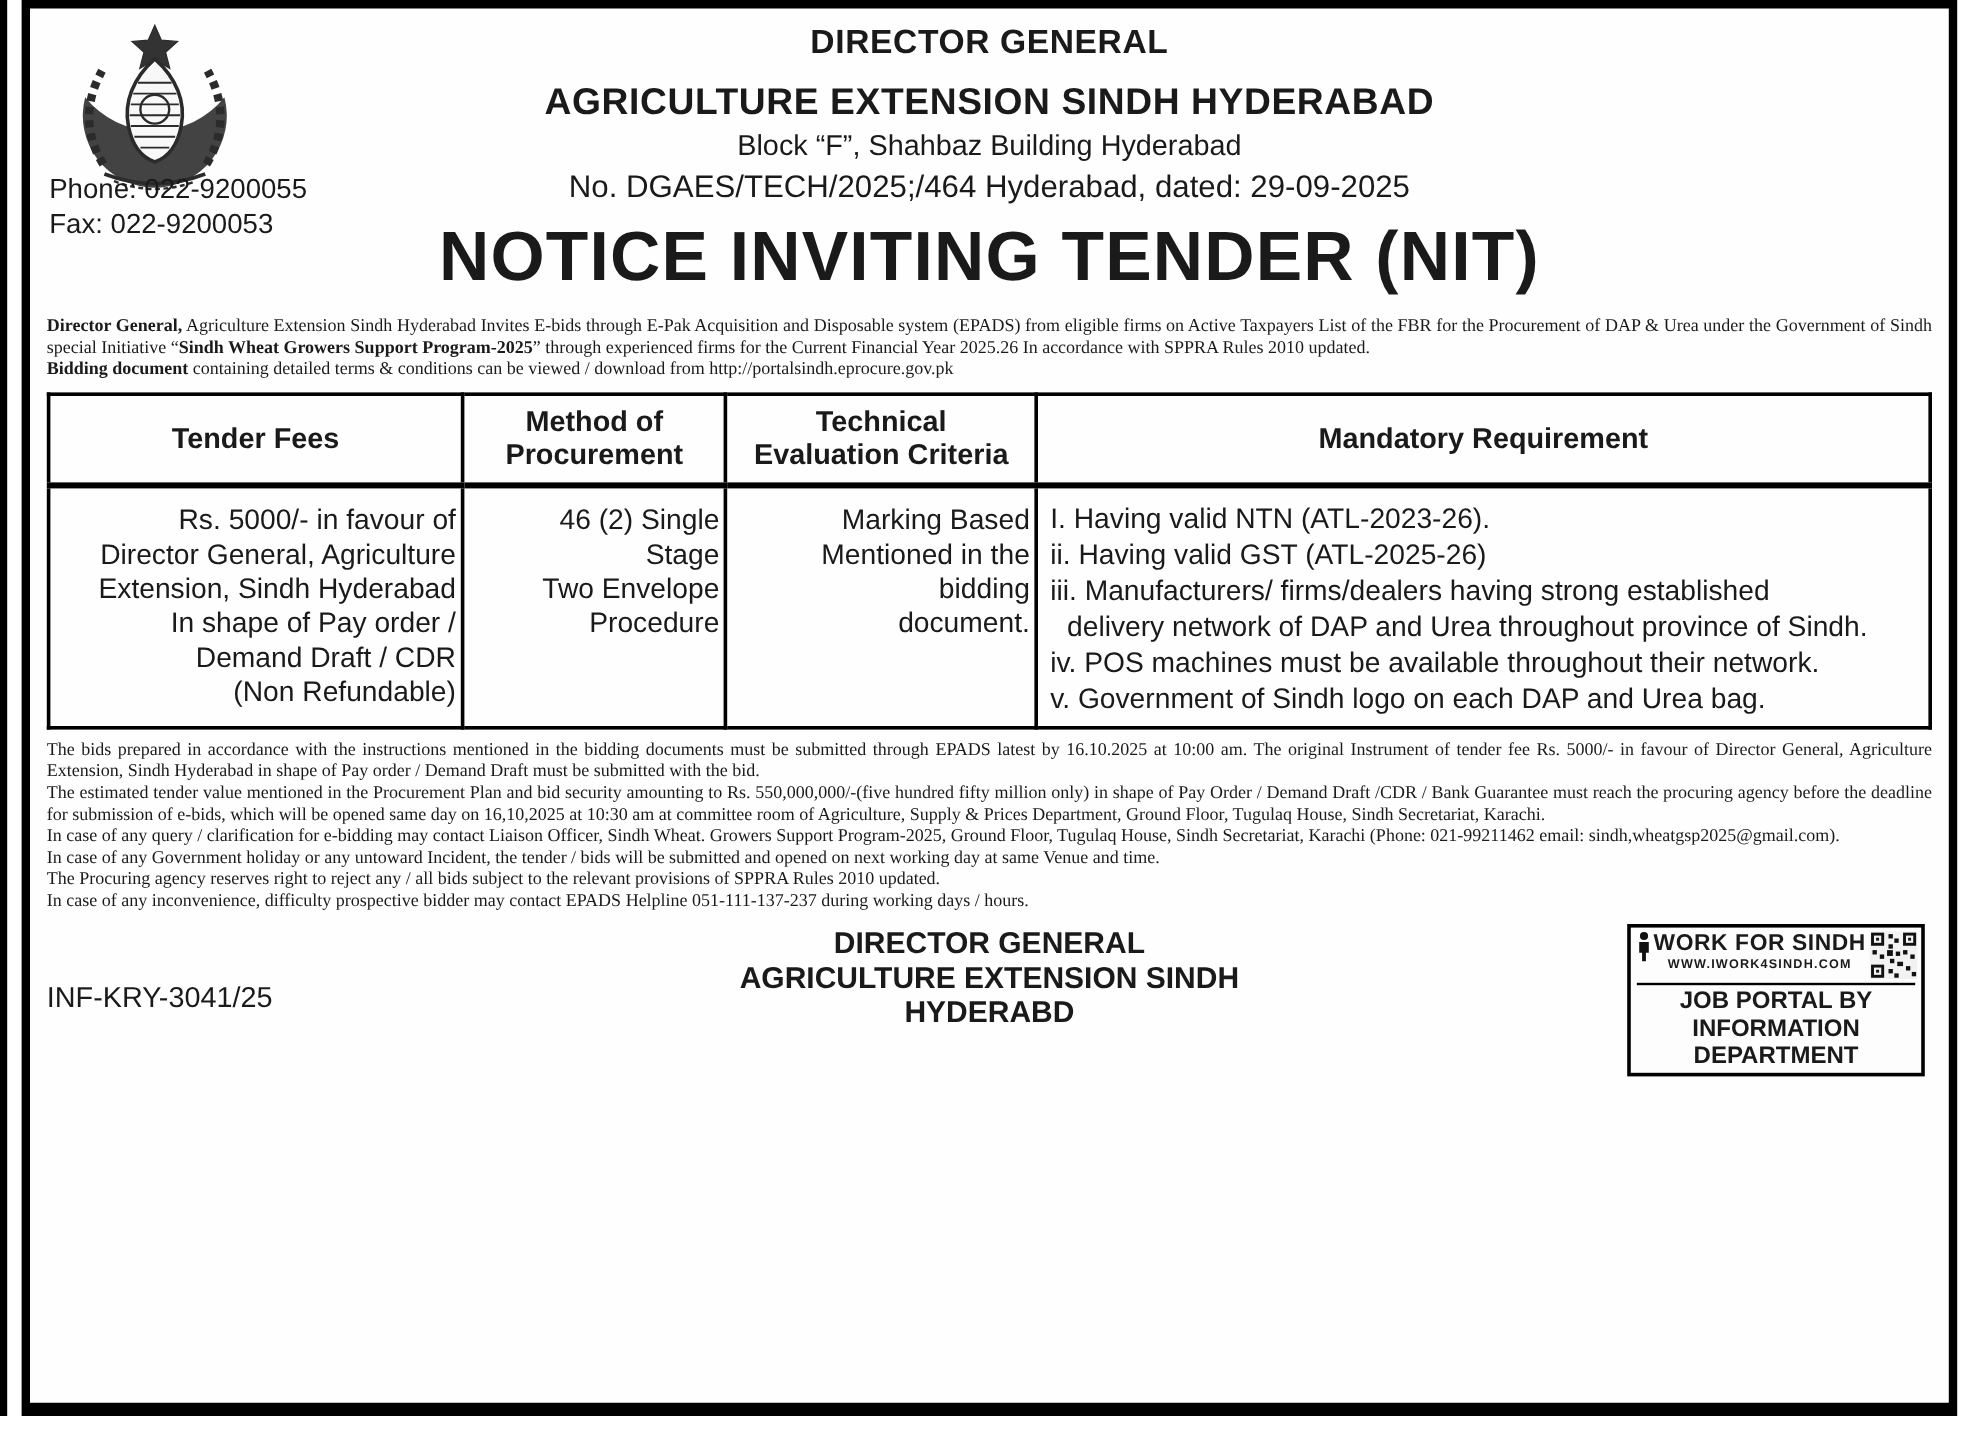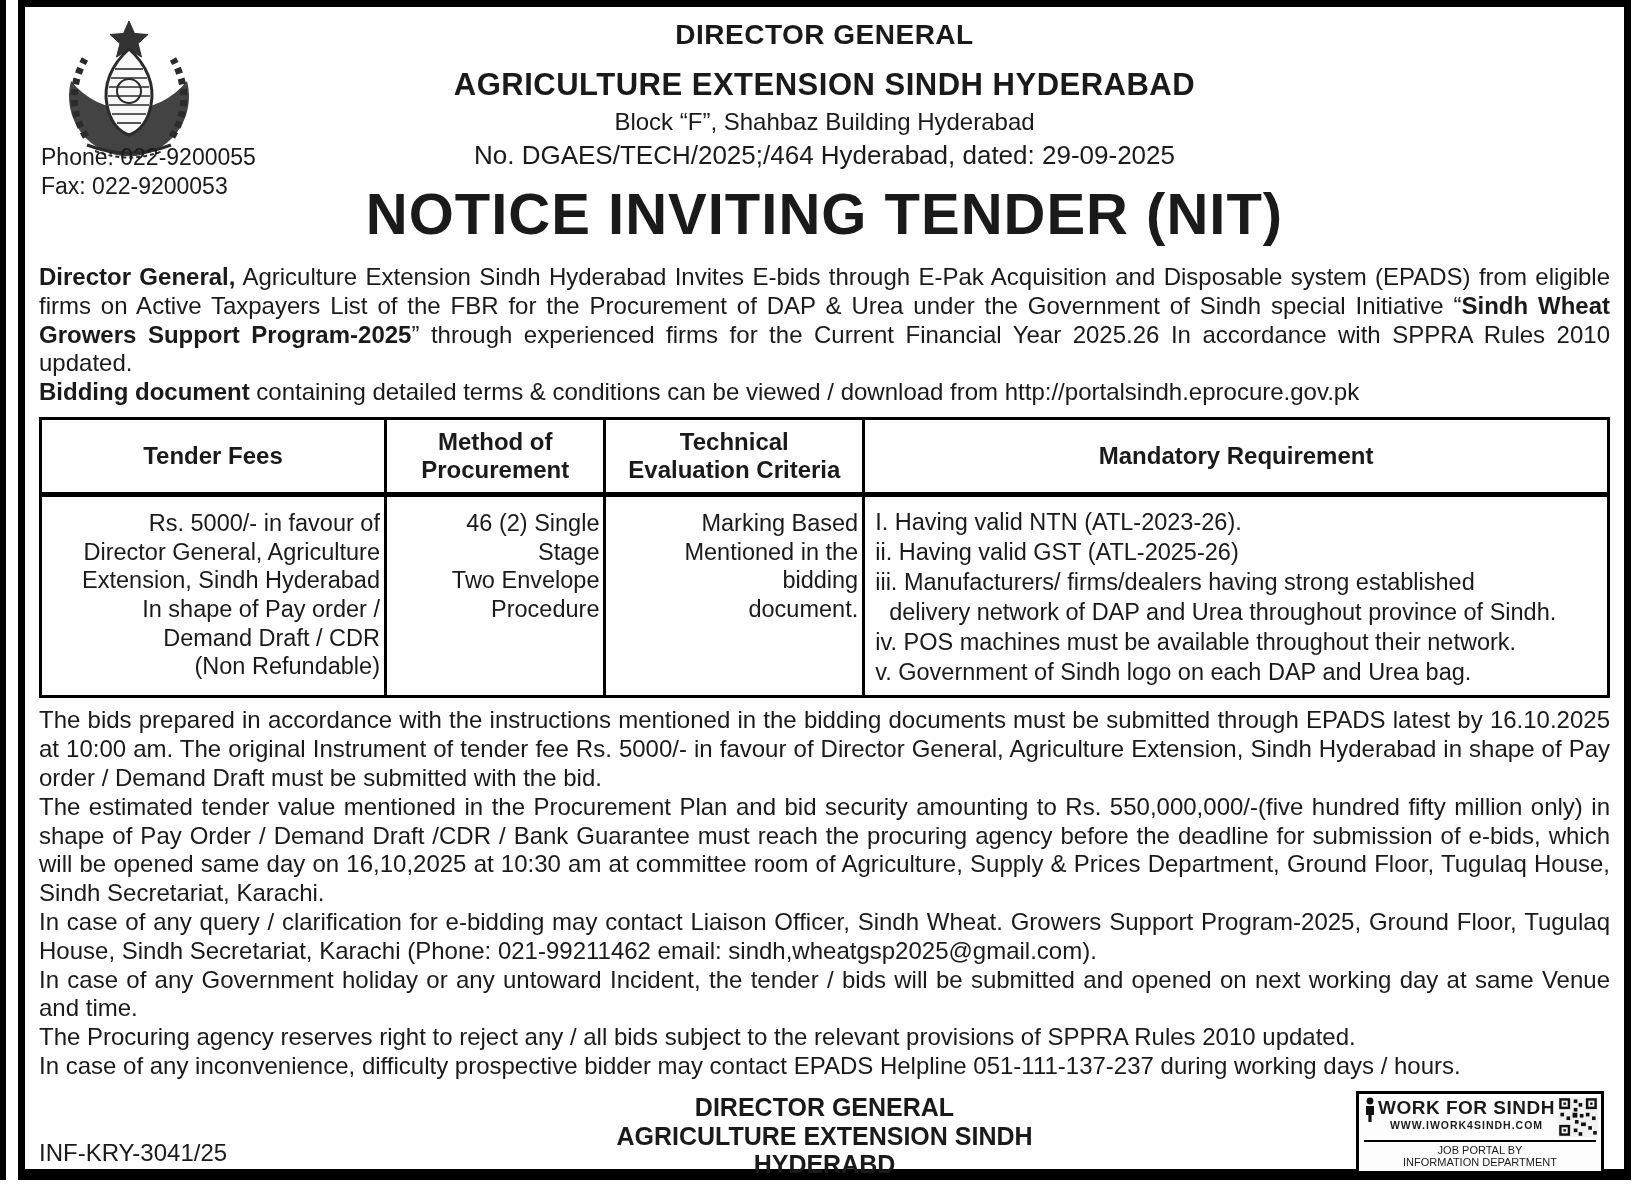--- a/index.html
+++ b/index.html
@@ -32,21 +32,21 @@
   }
   .hdr-center { text-align: center; padding-top: 8px; }
   .h1 { font-size: 28px; font-weight: bold; letter-spacing: 0.5px; }
   .h2 { font-size: 31px; font-weight: bold; letter-spacing: 0.5px; margin-top: 16px; }
   .h3 { font-size: 24px; margin-top: 5px; }
   .h4 { font-size: 26px; margin-top: 4px; }
   .nit-title {
     text-align: center; font-size: 58px; font-weight: bold;
     letter-spacing: 1px; margin-top: 14px; line-height: 1;
   }
-  .bodytext { font-size: 24px; line-height: 1.2; text-align: justify; }
+  .bodytext { font-size: 15px; line-height: 1.2; text-align: justify; font-family: Liberation Serif, serif; }
   .bodytext p { margin: 0; }
   .lead { font-weight: bold; }
   .tender-table {
     width: 100%; border-collapse: collapse; margin-top: 10px;
     table-layout: fixed;
   }
   .tender-table th, .tender-table td {
     border: 3px solid #000; font-size: 23.5px; vertical-align: top;
   }
   .tender-table th {
@@ -71,21 +71,21 @@
   .work-box {
     position: absolute; right: 6px; top: 0;
     width: 248px; border: 3px solid #000; background: #fdfdfd;
     padding: 3px 5px 2px 5px;
   }
   .work-top { display: flex; align-items: flex-start; }
   .work-title-wrap { flex: 1; text-align: center; }
   .work-title { font-size: 19px; font-weight: bold; letter-spacing: 0.5px; white-space: nowrap; }
   .work-url { font-size: 10.5px; font-weight: bold; letter-spacing: 1px; }
   .work-divider { border-top: 2px solid #000; margin: 3px 0 2px 0; }
-  .work-line { text-align: center; font-size: 11px; font-weight: normal; line-height: 1.15; }
+  .work-line { text-align: center; font-size: 20px; font-weight: bold; line-height: 1.15; }
   .person-icon { width: 12px; height: 26px; margin-right: 2px; flex: none; }
   .qr-icon { width: 40px; height: 40px; flex: none; margin-left: 3px; }
 </style>
 </head>
 <body>
 
 <div class="left-edge-strip"></div>
 
 <div class="main-box">
 

